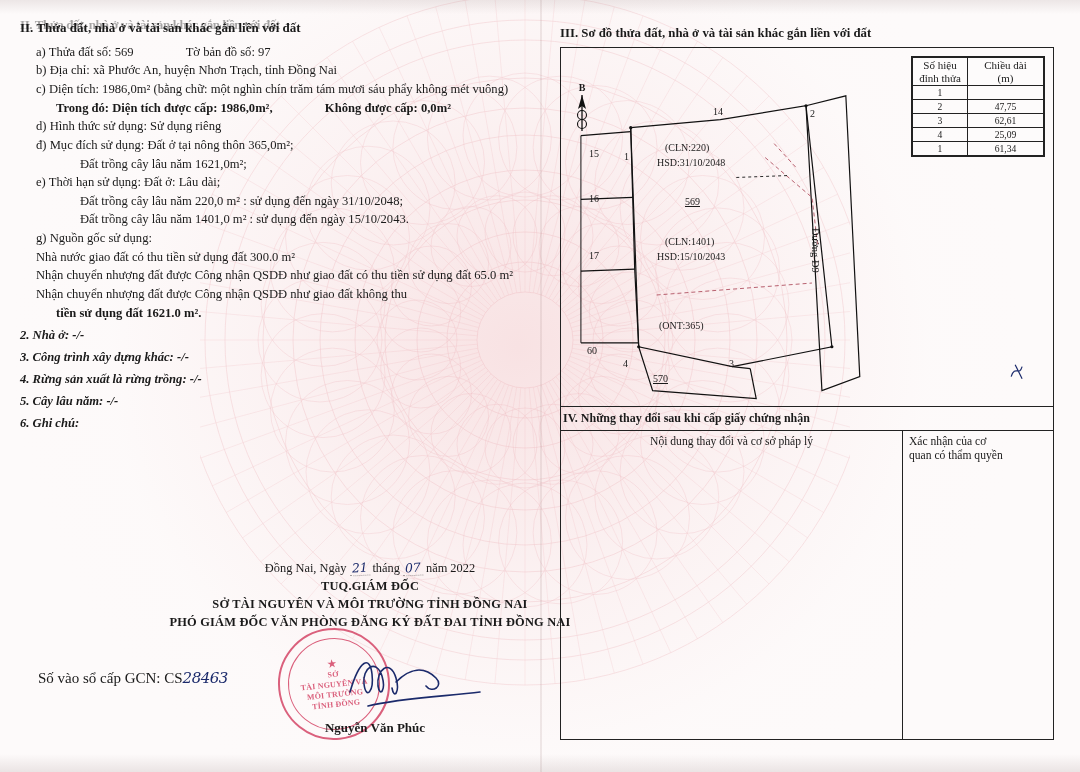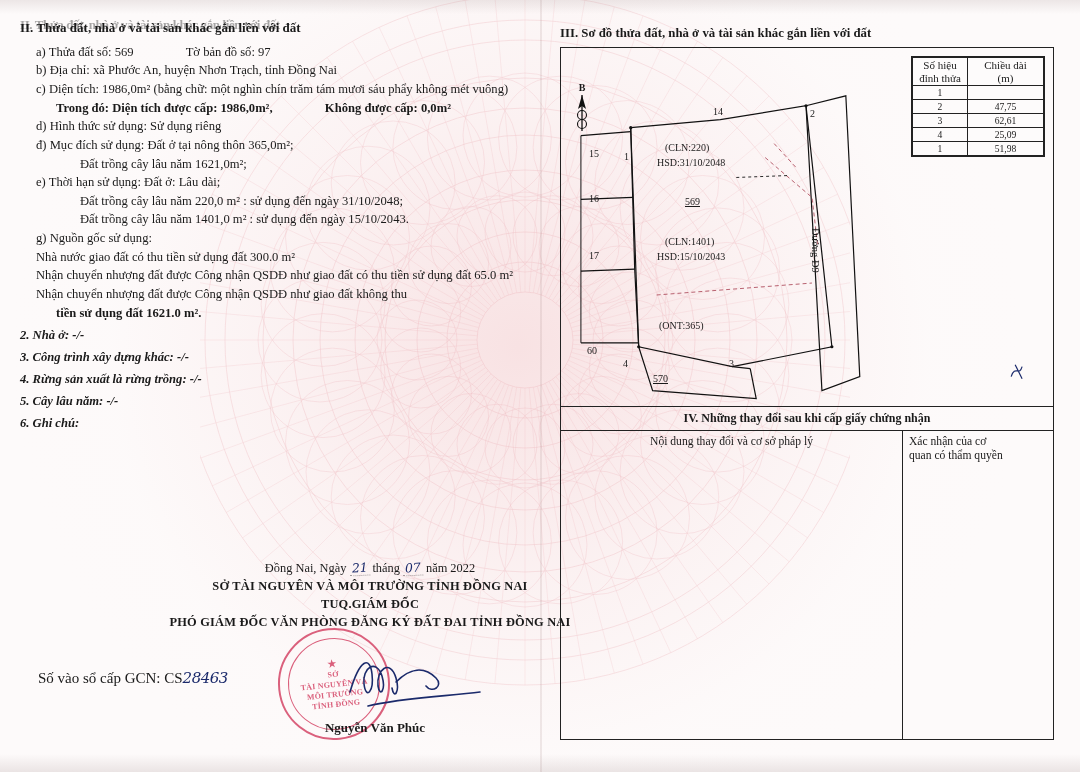--- a/index.html
+++ b/index.html
@@ -237,21 +237,21 @@
   #sec4 {
     position: absolute;
     left: 560px;
     top: 406px;
     width: 494px;
     border: 1.1px solid #222;
     box-sizing: border-box;
     font-size: 11.6px;
   }
   #sec4 .head {
-    text-align: center;
+    text-align: left;
     font-weight: bold;
     padding: 4px 2px;
     border-bottom: 1.1px solid #222;
     font-size: 12px;
   }
   #sec4 .cols { display: flex; height: 308px; }
   #sec4 .c1 {
     flex: 1 1 auto;
     border-right: 1.1px solid #222;
     padding: 4px 6px;
@@ -477,22 +477,22 @@
   </div>
 
   <div id="sign-block">
     <div class="date-line">
       <span>Đồng Nai, Ngày</span>
       <span class="date-num hand">21</span>
       <span>tháng</span>
       <span class="date-num hand">07</span>
       <span>năm 2022</span>
     </div>
+    <div class="strong">TUQ.GIÁM ĐỐC</div>
     <div class="strong">SỞ TÀI NGUYÊN VÀ MÔI TRƯỜNG TỈNH ĐỒNG NAI</div>
-    <div class="strong">TUQ.GIÁM ĐỐC</div>
     <div class="strong">PHÓ GIÁM ĐỐC VĂN PHÒNG ĐĂNG KÝ ĐẤT ĐAI TỈNH ĐỒNG NAI</div>
   </div>
 
   <div id="stamp">
     <div class="inner">
       <div>
         <span class="star">★</span>
         <div>SỞ</div>
         <div>TÀI NGUYÊN VÀ</div>
         <div>MÔI TRƯỜNG</div>
@@ -556,21 +556,21 @@
             <tr>
               <td class="idx">3</td>
               <td>62,61</td>
             </tr>
             <tr>
               <td class="idx">4</td>
               <td>25,09</td>
             </tr>
             <tr>
               <td class="idx">1</td>
-              <td>51,98</td>
+              <td>61,34</td>
             </tr>
           </tbody>
         </table>
       </div>
 
       <svg class="mapsvg" viewBox="0 0 494 360">
         <g stroke="#111" fill="none" stroke-width="1.2">
 
           <path d="M70,80 L160,72 L246,58 L272,300 L172,320 L78,300 Z"></path>
 

